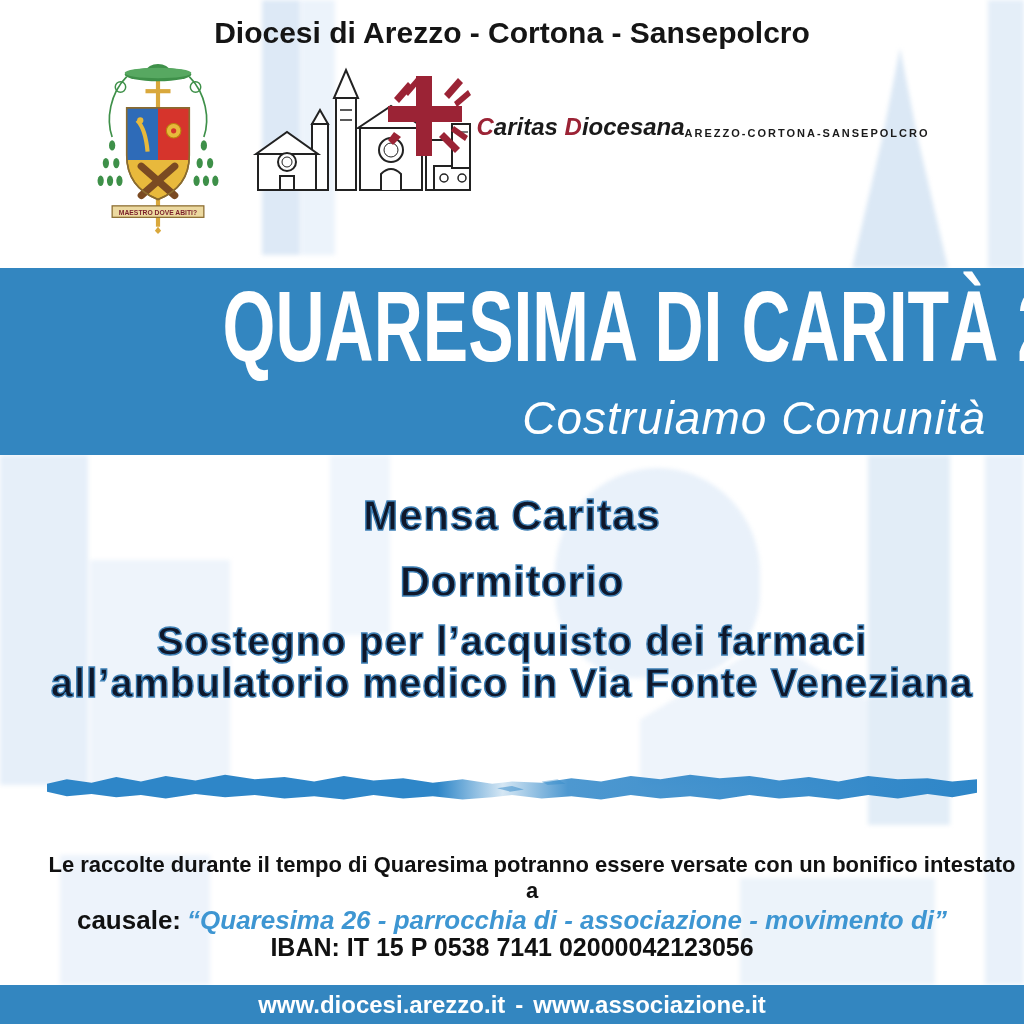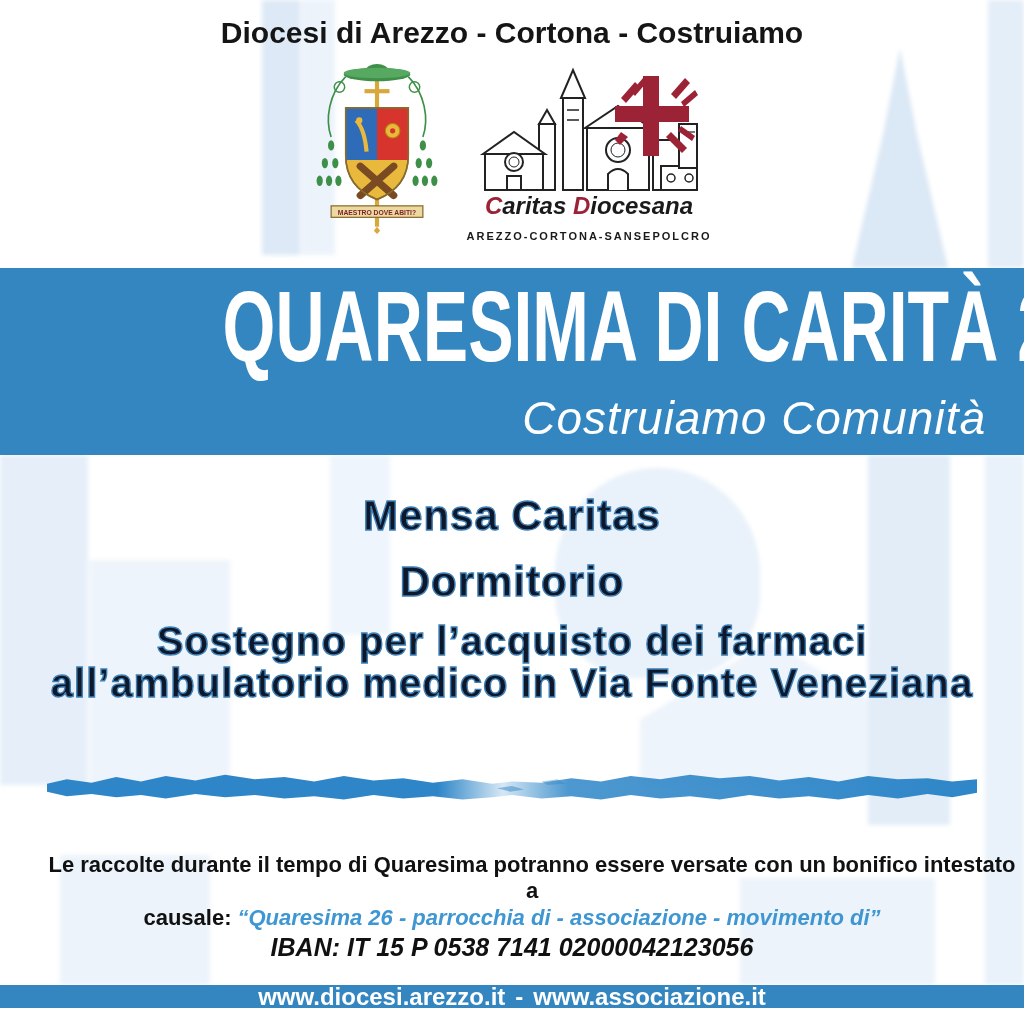--- a/index.html
+++ b/index.html
@@ -26,21 +26,21 @@
   .wm13 { left:330px; top:455px; width:60px; height:180px; background:#eff5fc; }
 
   .layer { position:absolute; inset:0; z-index:1; }
 
   
   .header-title { position:absolute; top:16px; left:0; width:100%; text-align:center;
     font-size:30px; font-weight:bold; color:#151515; letter-spacing:0; }
 
   
   .logos { position:absolute; top:62px; left:0; width:100%; display:flex; justify-content:center; align-items:flex-start; gap:26px; }
-  .caritas-block { display:flex; flex-direction:column; align-items:center; }
+  .caritas-block { display:flex; flex-direction:row; align-items:center; }
   .caritas-name { font-size:24px; font-weight:bold; font-style:italic; color:#1a1a1a; margin-top:-2px; }
   .caritas-name .red { color:#9b2335; }
   .caritas-sub { font-size:11px; font-weight:bold; color:#1a1a1a; letter-spacing:2px; margin-top:10px; }
 
   
   .banner { position:absolute; top:268px; left:0; width:1024px; height:187px; background:#3386c0; }
   .banner-title-wrap { position:absolute; top:8px; left:0; width:100%; text-align:center; }
   .banner-title { display:inline-block; white-space:nowrap; font-size:100px; font-weight:bold;
     color:#ffffff; transform:scaleX(0.68); transform-origin:center; letter-spacing:0px; line-height:1.0; }
   .banner-subtitle { position:absolute; right:38px; bottom:10px; font-size:46px; font-style:italic;
@@ -56,27 +56,27 @@
 
   
   .brush { position:absolute; top:768px; left:47px; width:930px; height:36px; }
 
   
   .info-line1 { position:absolute; top:852px; left:0; width:100%; text-align:center;
     font-size:22px; font-weight:bold; color:#111;padding-left:40px; }
   .info-line2 { position:absolute; top:878px; left:0; width:100%; text-align:center;
     font-size:22px; font-weight:bold; color:#111; }
   .causale-line { position:absolute; top:905px; left:0; width:100%; text-align:center;
-    font-size:22px; font-weight:bold; color:#111; }
+    font-size:26px; font-weight:bold; color:#111; }
   .causale-value { color:#3e96d2; font-style:italic; margin-left:6px; }
   .iban-line { position:absolute; top:933px; left:0; width:100%; text-align:center;
-    font-size:25px; font-weight:bold; font-style:italic; color:#111; }
-
-  
-  .footer-bar { position:absolute; top:985px; left:0; width:1024px; height:23px; background:#3386c0;
+    font-size:25px; font-weight:bold; color:#111; }
+
+  
+  .footer-bar { position:absolute; top:985px; left:0; width:1024px; height:39px; background:#3386c0;
     display:flex; justify-content:center; align-items:center; gap:10px; }
   .footer-bar span { color:#ffffff; font-size:24px; font-weight:bold; }
 </style>
 </head>
 <body>
 
 <div class="poster">
 
   <div class="bg">
     <div class="wm1"></div>
@@ -89,21 +89,21 @@
       <div class="wm8"></div>
     <div class="wm9"></div>
       <div class="wm10"></div>
       <div class="wm11"></div>
       <div class="wm12"></div>
     <div class="wm13"></div>
   </div>
 
   <div class="layer">
 
-    <div class="header-title">Diocesi di Arezzo - Cortona - Costruiamo</div>
+    <div class="header-title">Diocesi di Arezzo - Cortona - Sansepolcro</div>
 
     <div class="logos">
 
       <svg width="128" height="172" viewBox="0 0 120 165">
 
         <rect x="58" y="14" width="4" height="144" fill="#d9a83c"></rect>
         <rect x="48" y="26" width="24" height="4" fill="#d9a83c"></rect>
         <polygon points="60,158 57,162 60,165 63,162" fill="#d9a83c"></polygon>
 
         <path d="M30,14 C14,30 10,55 16,72" stroke="#3e9049" stroke-width="1.6" fill="none"></path>

